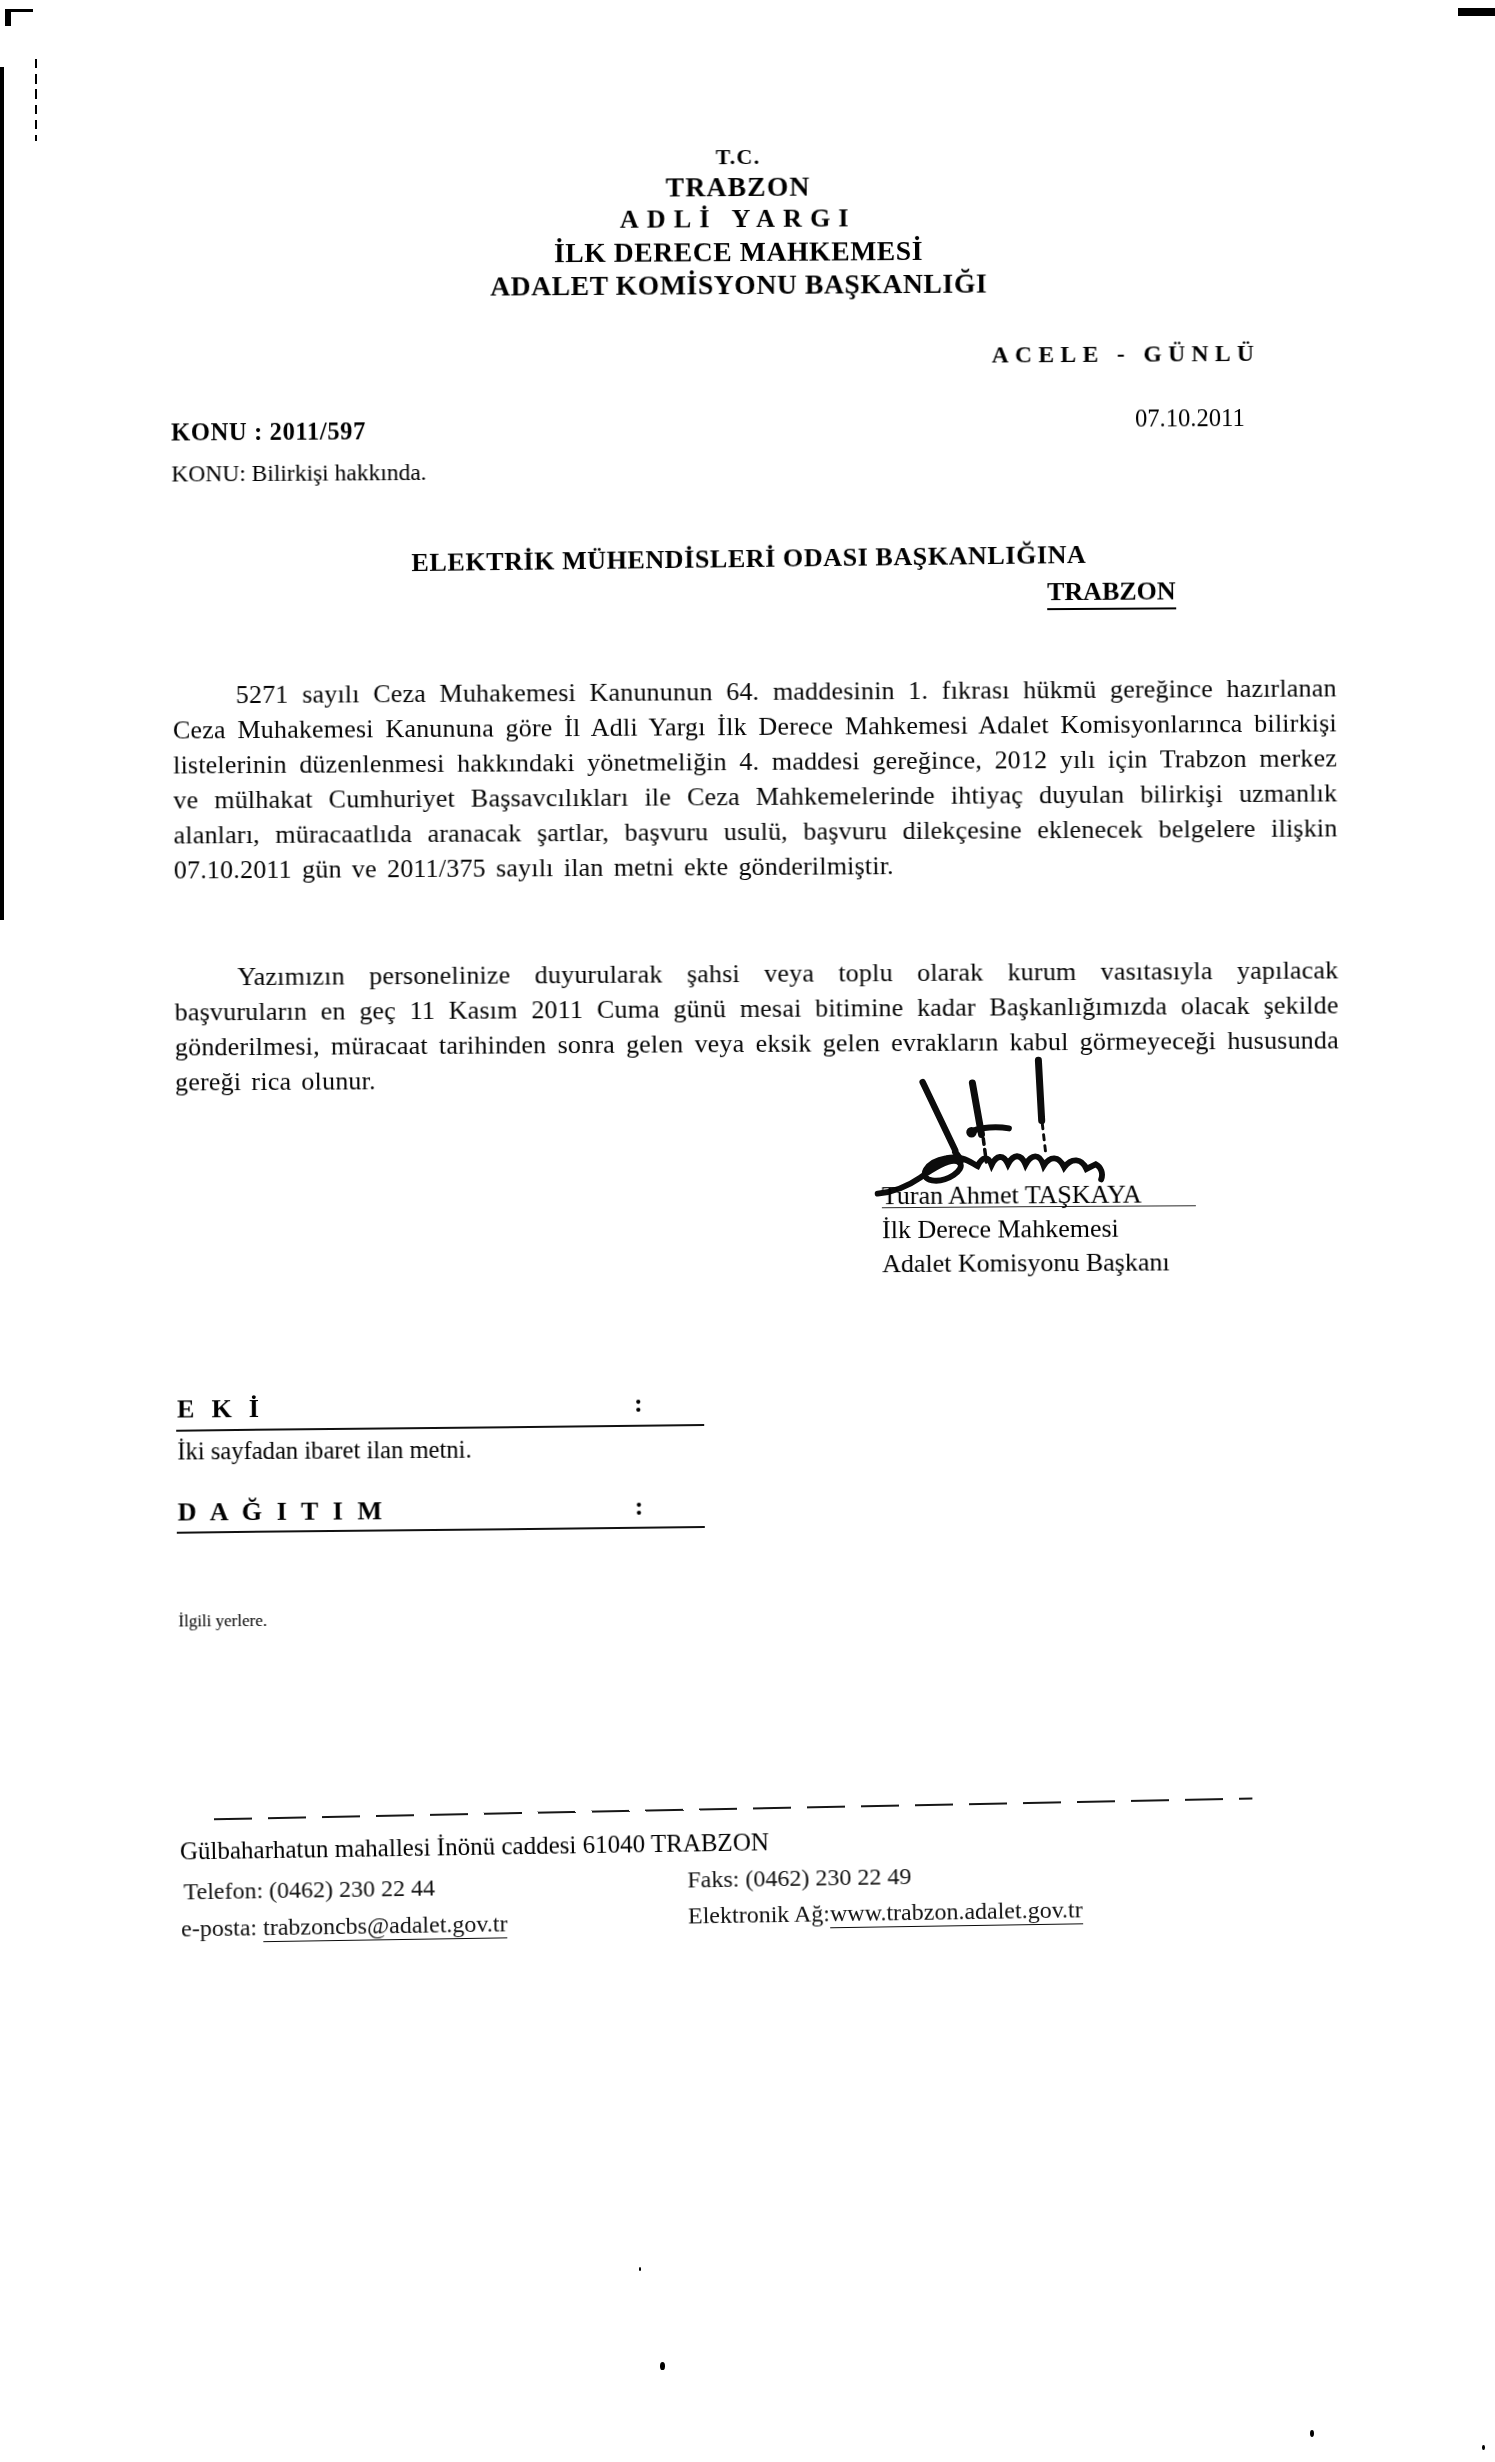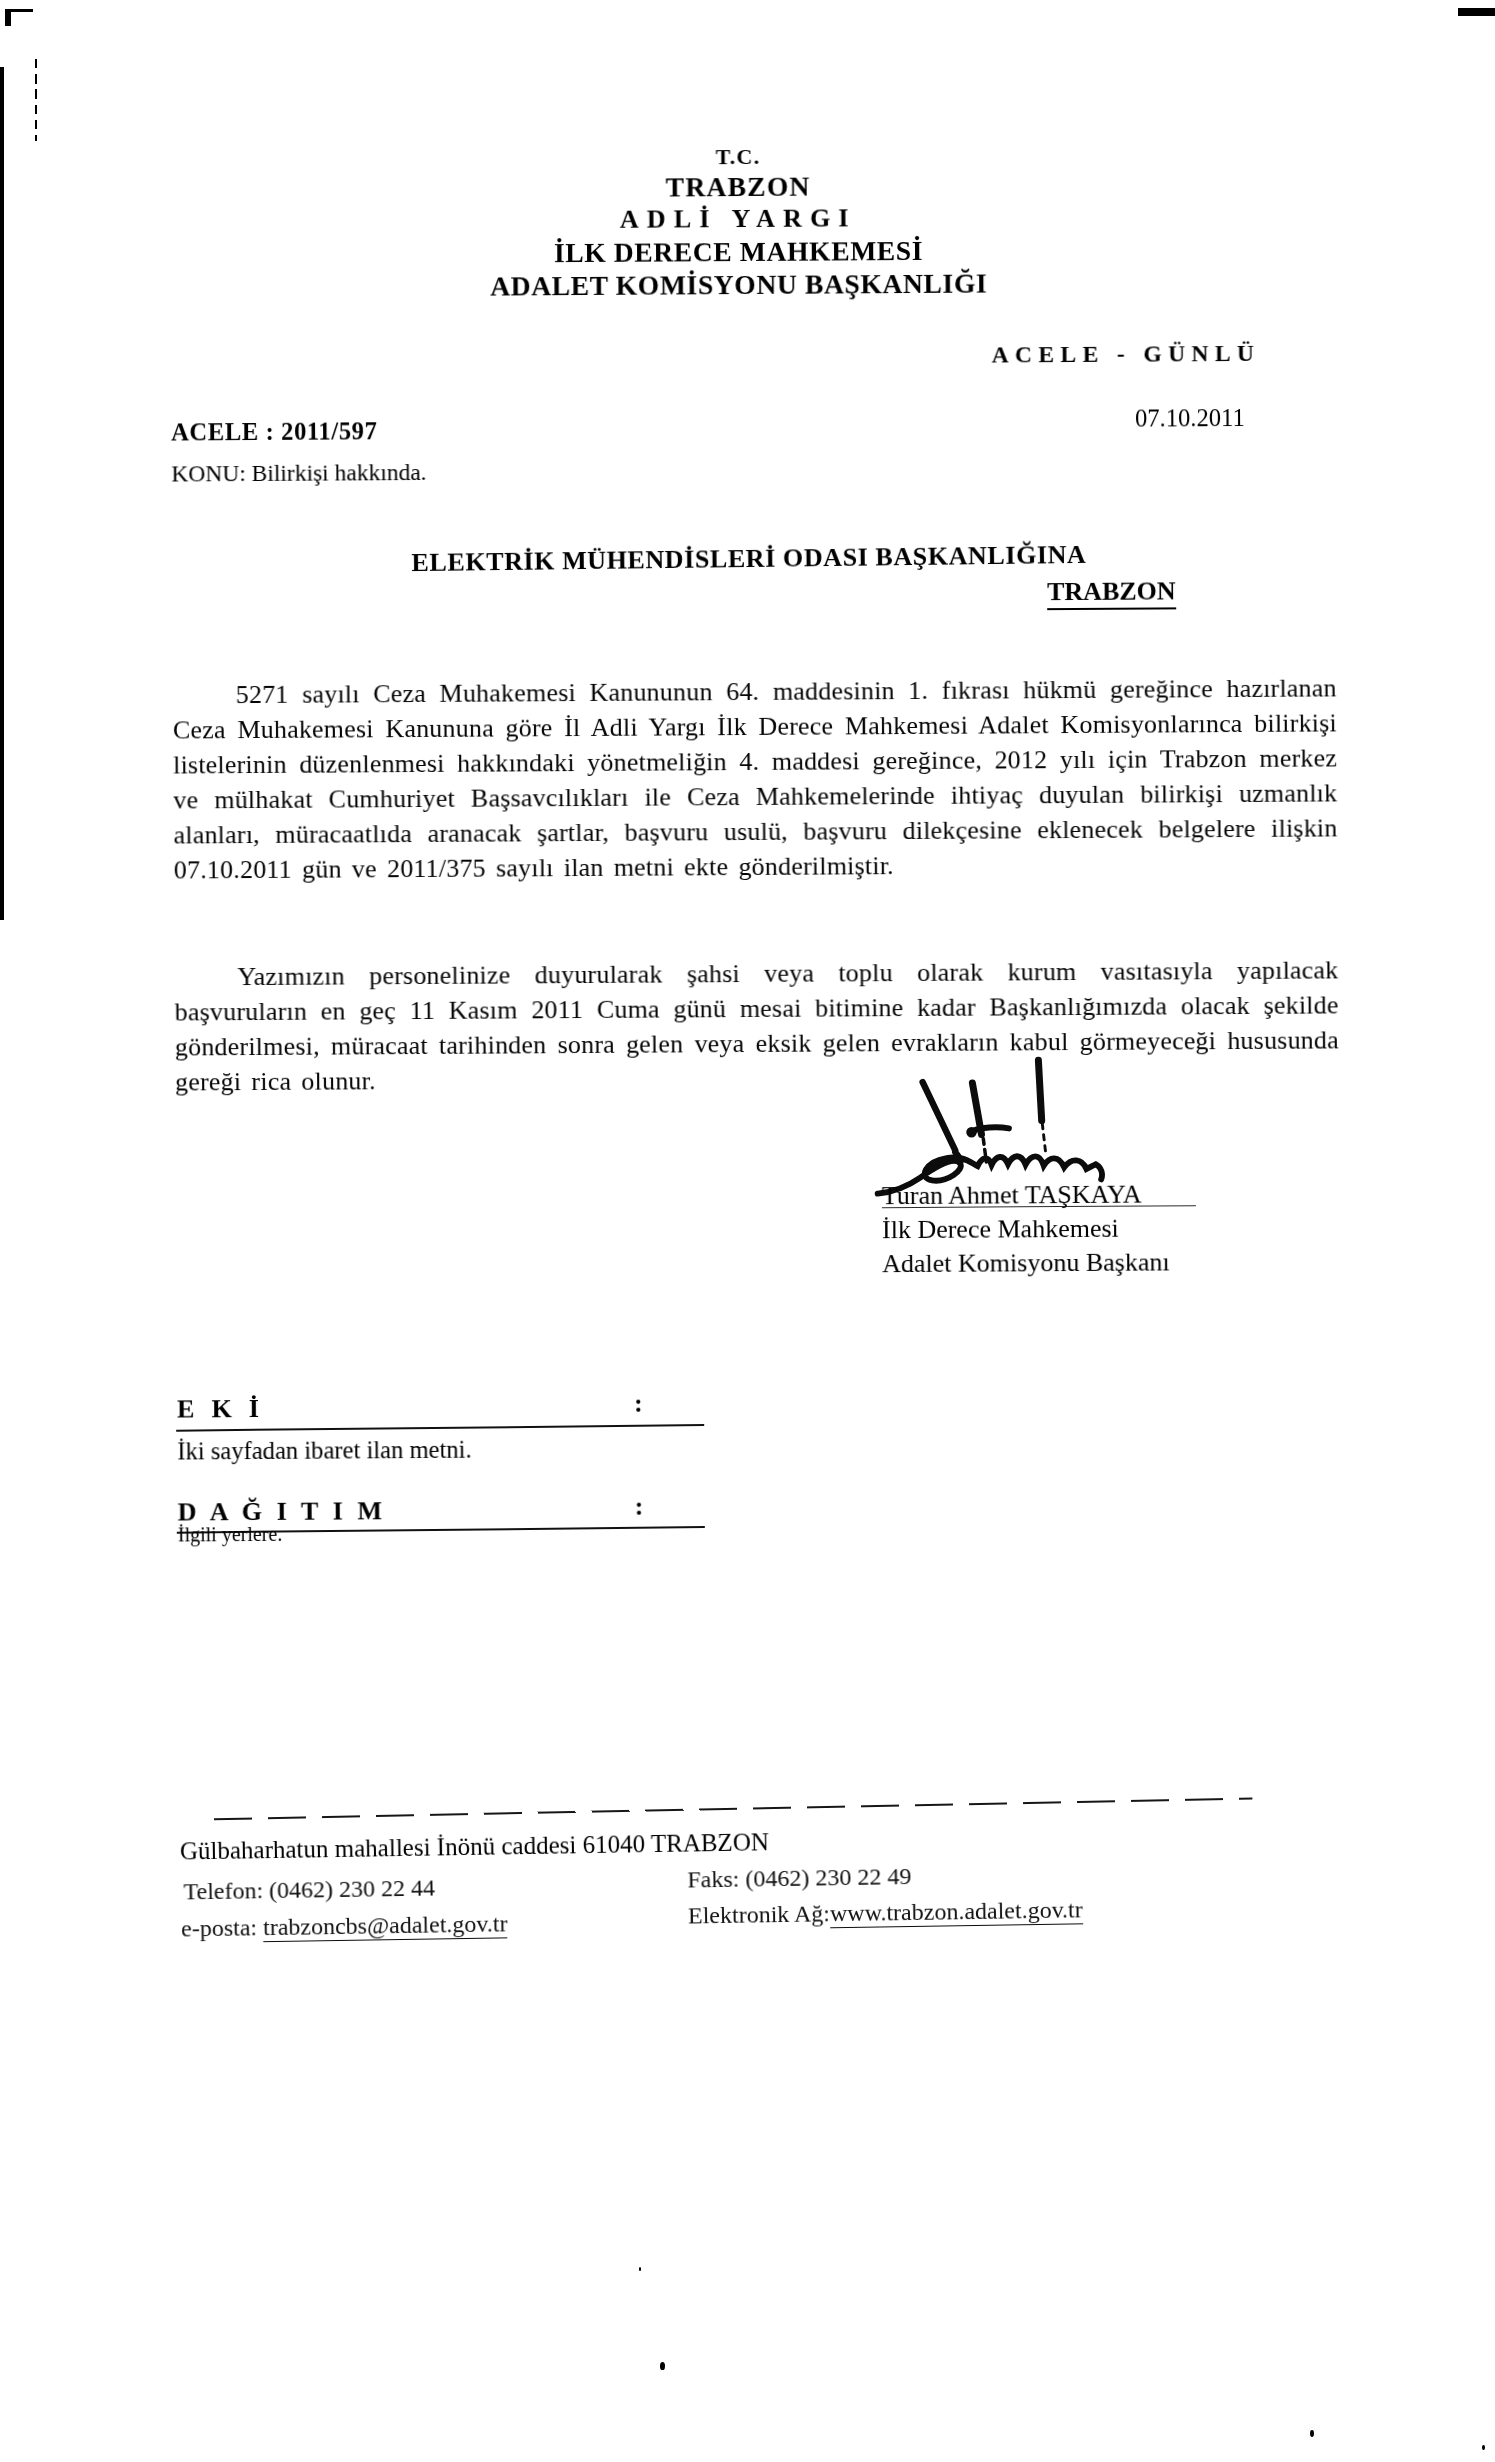--- a/index.html
+++ b/index.html
@@ -45,21 +45,21 @@
   .sig-underline{left:882px;top:1208px;width:314px;height:1.2px;background:#2a2a2a;}
 
   .section-label{font-size:26px;font-weight:bold;}
   .eki-label{left:176px;top:1391px;letter-spacing:5.3px;}
   .eki-colon{left:633px;top:1388px;font-size:26px;font-weight:bold;}
   .eki-line{left:175px;top:1425px;width:528px;height:2.3px;background:#111;transform:rotate(-0.25deg);}
   .eki-text{left:176px;top:1434px;font-size:24.6px;}
   .dag-label{left:176px;top:1494px;letter-spacing:4.1px;}
   .dag-colon{left:633px;top:1491px;font-size:26px;font-weight:bold;}
   .dag-line{left:175px;top:1527px;width:528px;height:2.3px;background:#111;transform:rotate(-0.25deg);}
-  .dag-text{left:176px;top:1520px;font-size:20px;}
+  .dag-text{left:176px;top:1608px;font-size:17px;}
 
   .divider{
     left:210px;top:1815px;width:1039px;height:2.3px;
     background:repeating-linear-gradient(90deg,#161616 0 38px,transparent 38px 54px);
     transform:rotate(-0.8deg);transform-origin:0 50%;
   }
   .footer{left:0;top:0;width:1495px;height:235px;transform:rotate(-0.55deg);transform-origin:176px 1835px;}
   .f-address{left:176px;top:1834px;font-size:25px;}
   .f-phone{left:179px;top:1875px;font-size:24px;color:#222;}
   .f-fax{left:683px;top:1871px;font-size:24px;color:#222;}
@@ -102,21 +102,21 @@
       <div class="lh-tc">T.C.</div>
       <div class="lh-city">TRABZON</div>
       <div class="lh-judiciary">ADLİ YARGI</div>
       <div class="lh-court">İLK DERECE MAHKEMESİ</div>
       <div class="lh-commission">ADALET KOMİSYONU BAŞKANLIĞI</div>
     </div>
 
     <div class="abs urgency ink">ACELE - GÜNLÜ</div>
 
     <div class="abs sayi ink">
-      <span>ACELE :</span>
+      <span>KONU :</span>
       <span>2011/597</span>
     </div>
     <div class="abs datefield ink">07.10.2011</div>
     <div class="abs konu ink">
       <span class="lbl">KONU:</span>
       <span>Bilirkişi hakkında.</span>
     </div>
 
     <div class="abs addressee ink">ELEKTRİK MÜHENDİSLERİ ODASI BAŞKANLIĞINA</div>
     <div class="abs addr-city ink">TRABZON</div>

